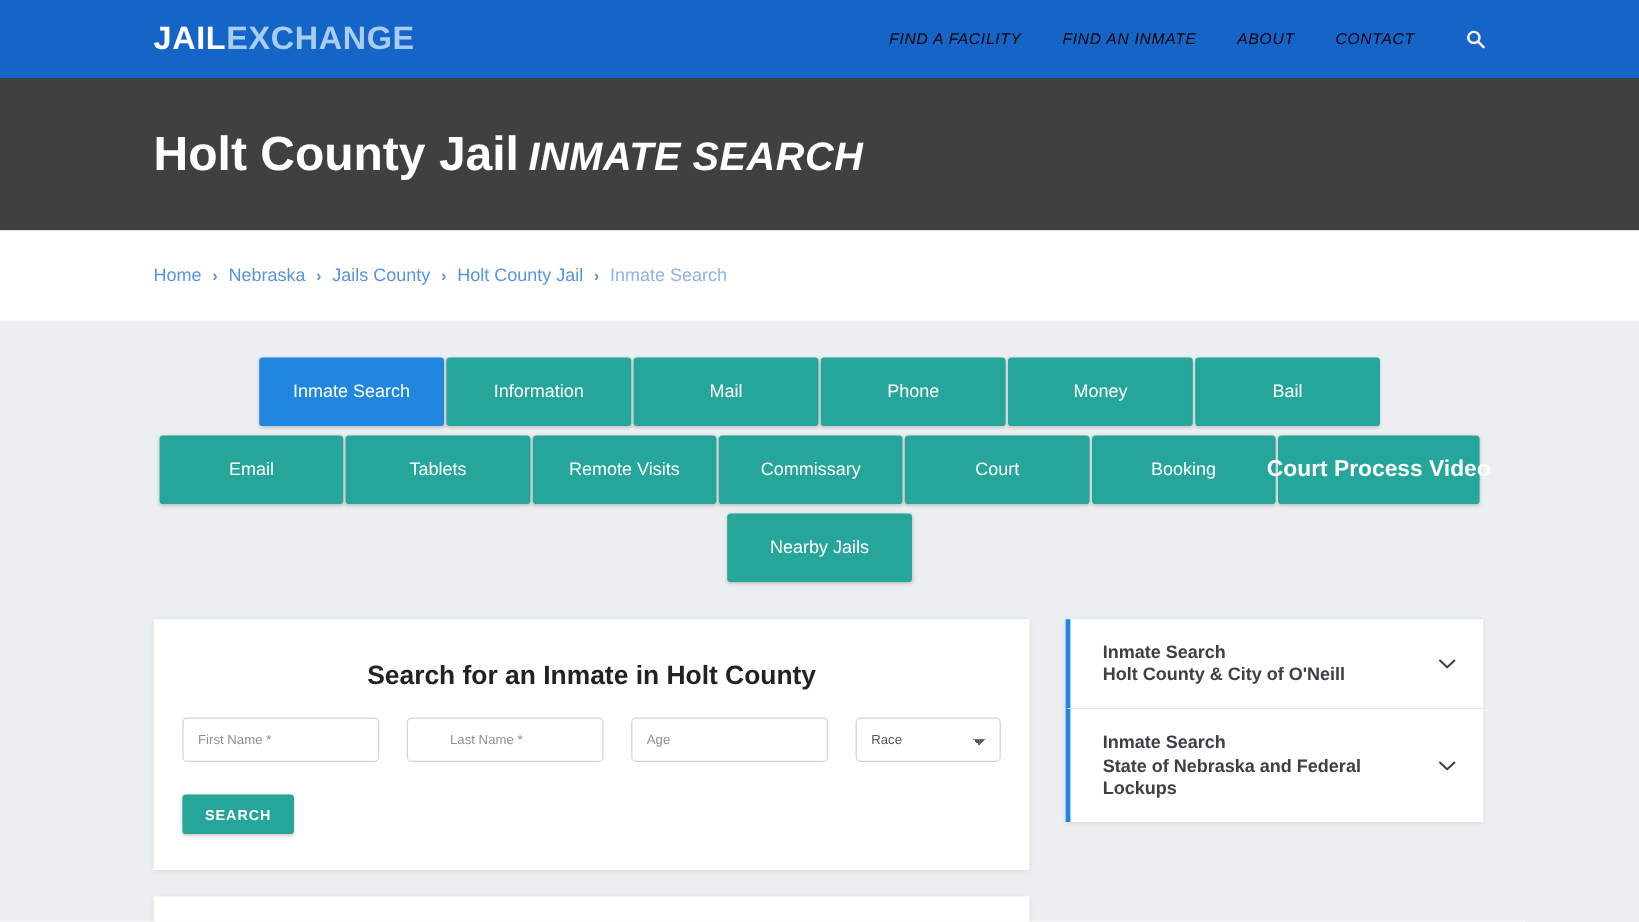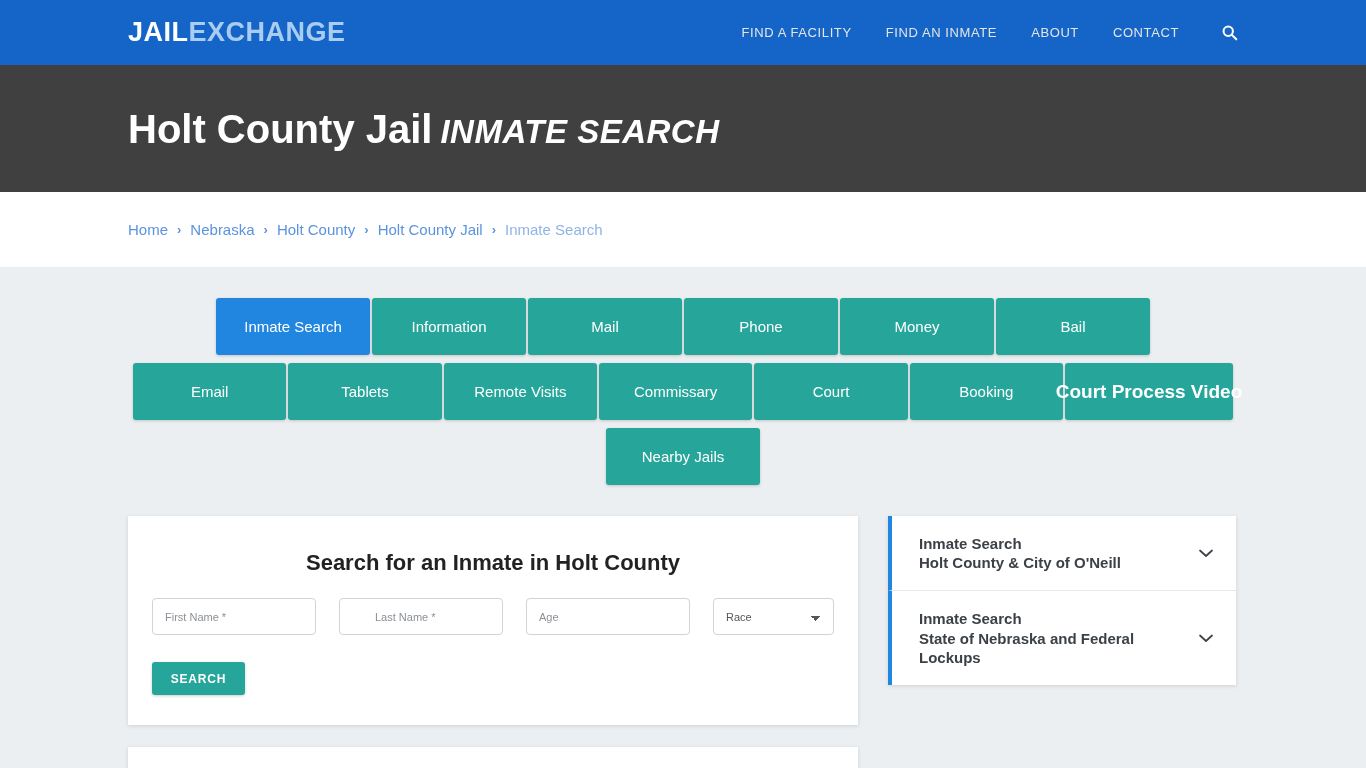--- a/index.html
+++ b/index.html
@@ -31,26 +31,27 @@
   .brand .b1 { color: #ffffff; }
   .brand .b2 { color: #a9cdf0; }
 
   .nav-links {
     margin-left: auto;
     display: flex;
     align-items: center;
     gap: 34px;
   }
   .nav-link {
-    color: #e5e5e5;
+    color: #000000;
     font-size: 13px;
     letter-spacing: 0.6px;
     text-decoration: none;
     white-space: nowrap;
     cursor: pointer;
+    font-style: italic;
   }
   .nav-search-icon {
     color: #fff;
     display: flex;
     align-items: center;
     cursor: pointer;
     margin-left: 8px;
   }
 
   
@@ -277,21 +278,21 @@
     <span>Holt County Jail</span><span class="sub">INMATE SEARCH</span>
   </h1>
 </div>
 
 <div class="crumbbar">
   <nav class="crumbs">
     <a class="crumb">Home</a>
     <span class="crumb-sep">›</span>
     <a class="crumb">Nebraska</a>
     <span class="crumb-sep">›</span>
-    <a class="crumb">Holt County</a>
+    <a class="crumb">Jails County</a>
     <span class="crumb-sep">›</span>
     <a class="crumb">Holt County Jail</a>
     <span class="crumb-sep">›</span>
     <span class="crumb last">Inmate Search</span>
   </nav>
 </div>
 
 <div class="page">
 
   <div class="tabs">

